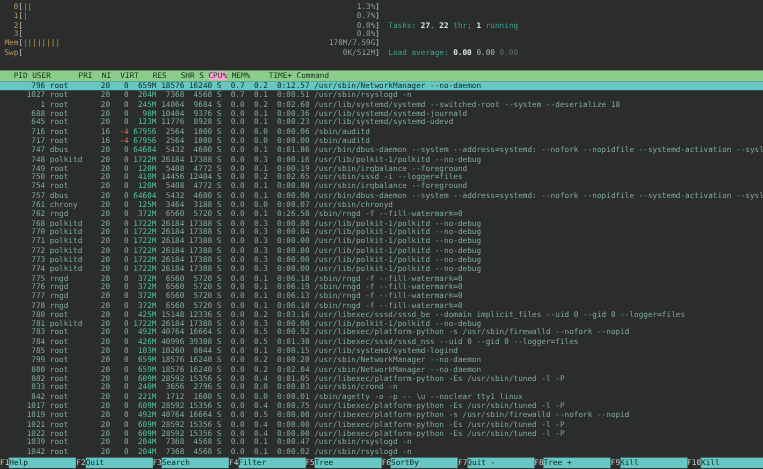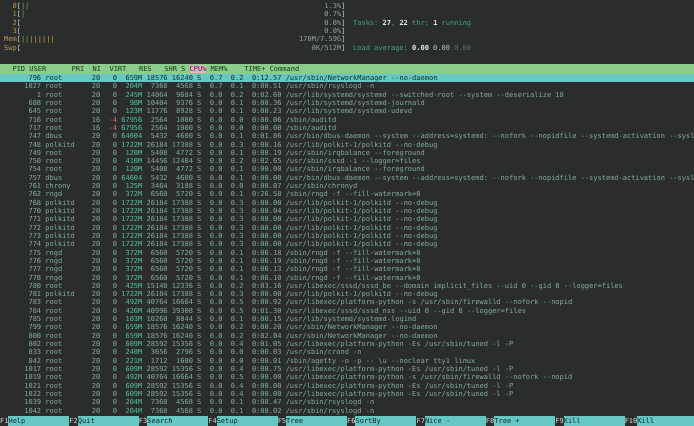--- a/index.html
+++ b/index.html
@@ -108,33 +108,33 @@
       <div class="fitem">
         <span class="fkey">F2</span>
         <span class="flabel">Quit</span>
       </div>
       <div class="fitem">
         <span class="fkey">F3</span>
         <span class="flabel">Search</span>
       </div>
       <div class="fitem">
         <span class="fkey">F4</span>
-        <span class="flabel">Setup</span>
+        <span class="flabel">Filter</span>
       </div>
       <div class="fitem">
         <span class="fkey">F5</span>
         <span class="flabel">Tree</span>
       </div>
       <div class="fitem">
         <span class="fkey">F6</span>
         <span class="flabel">SortBy</span>
       </div>
       <div class="fitem">
         <span class="fkey">F7</span>
-        <span class="flabel">Nice -</span>
+        <span class="flabel">Quit -</span>
       </div>
       <div class="fitem">
         <span class="fkey">F8</span>
         <span class="flabel">Tree +</span>
       </div>
       <div class="fitem">
         <span class="fkey">F9</span>
         <span class="flabel">Kill</span>
       </div>
       <div class="fitem">

